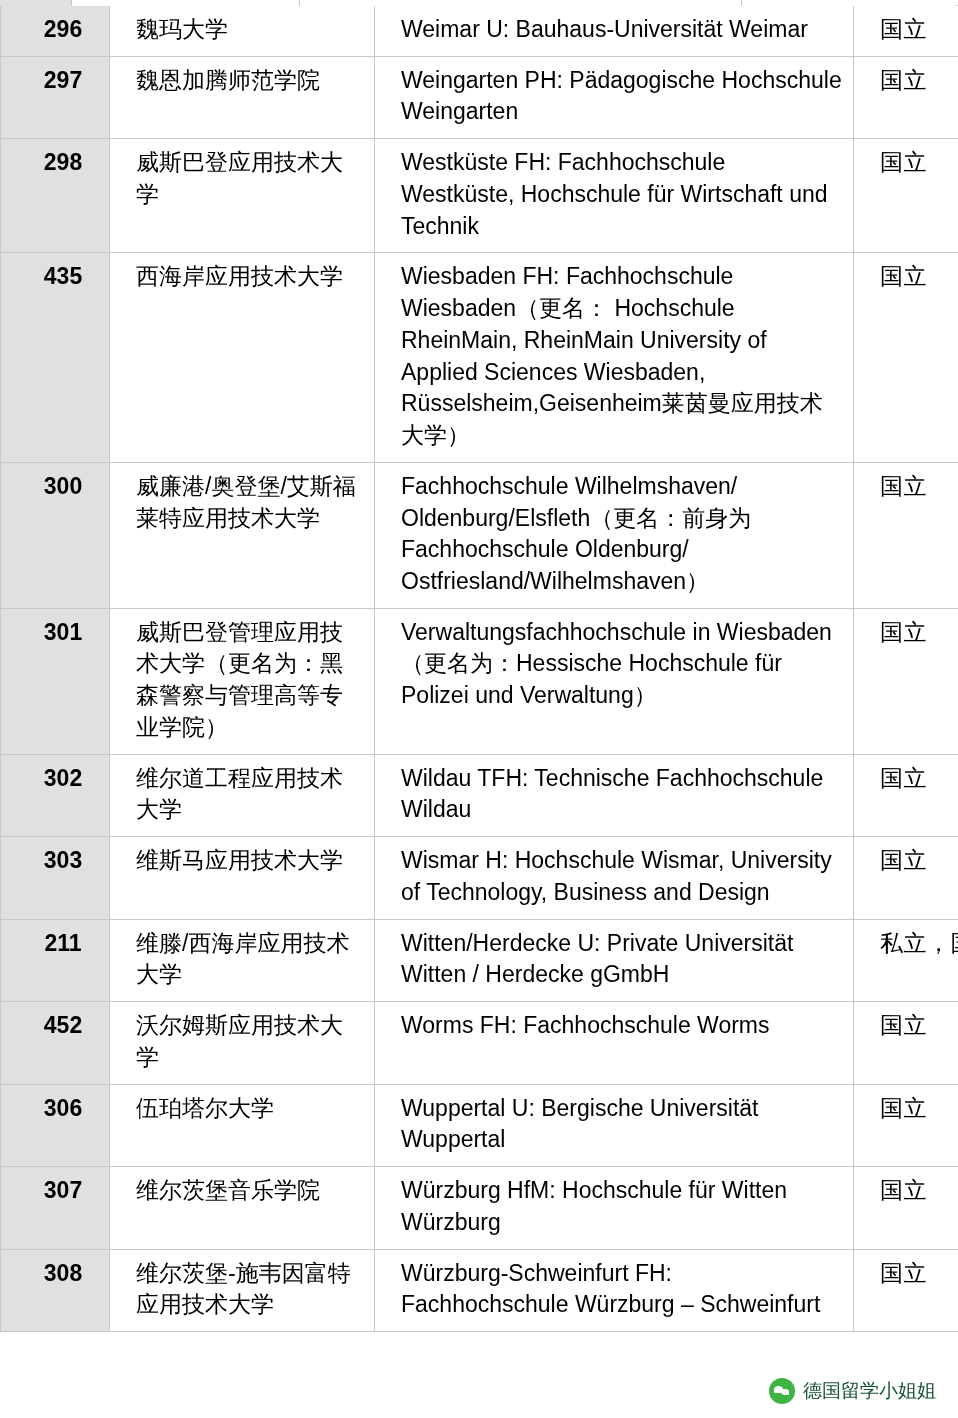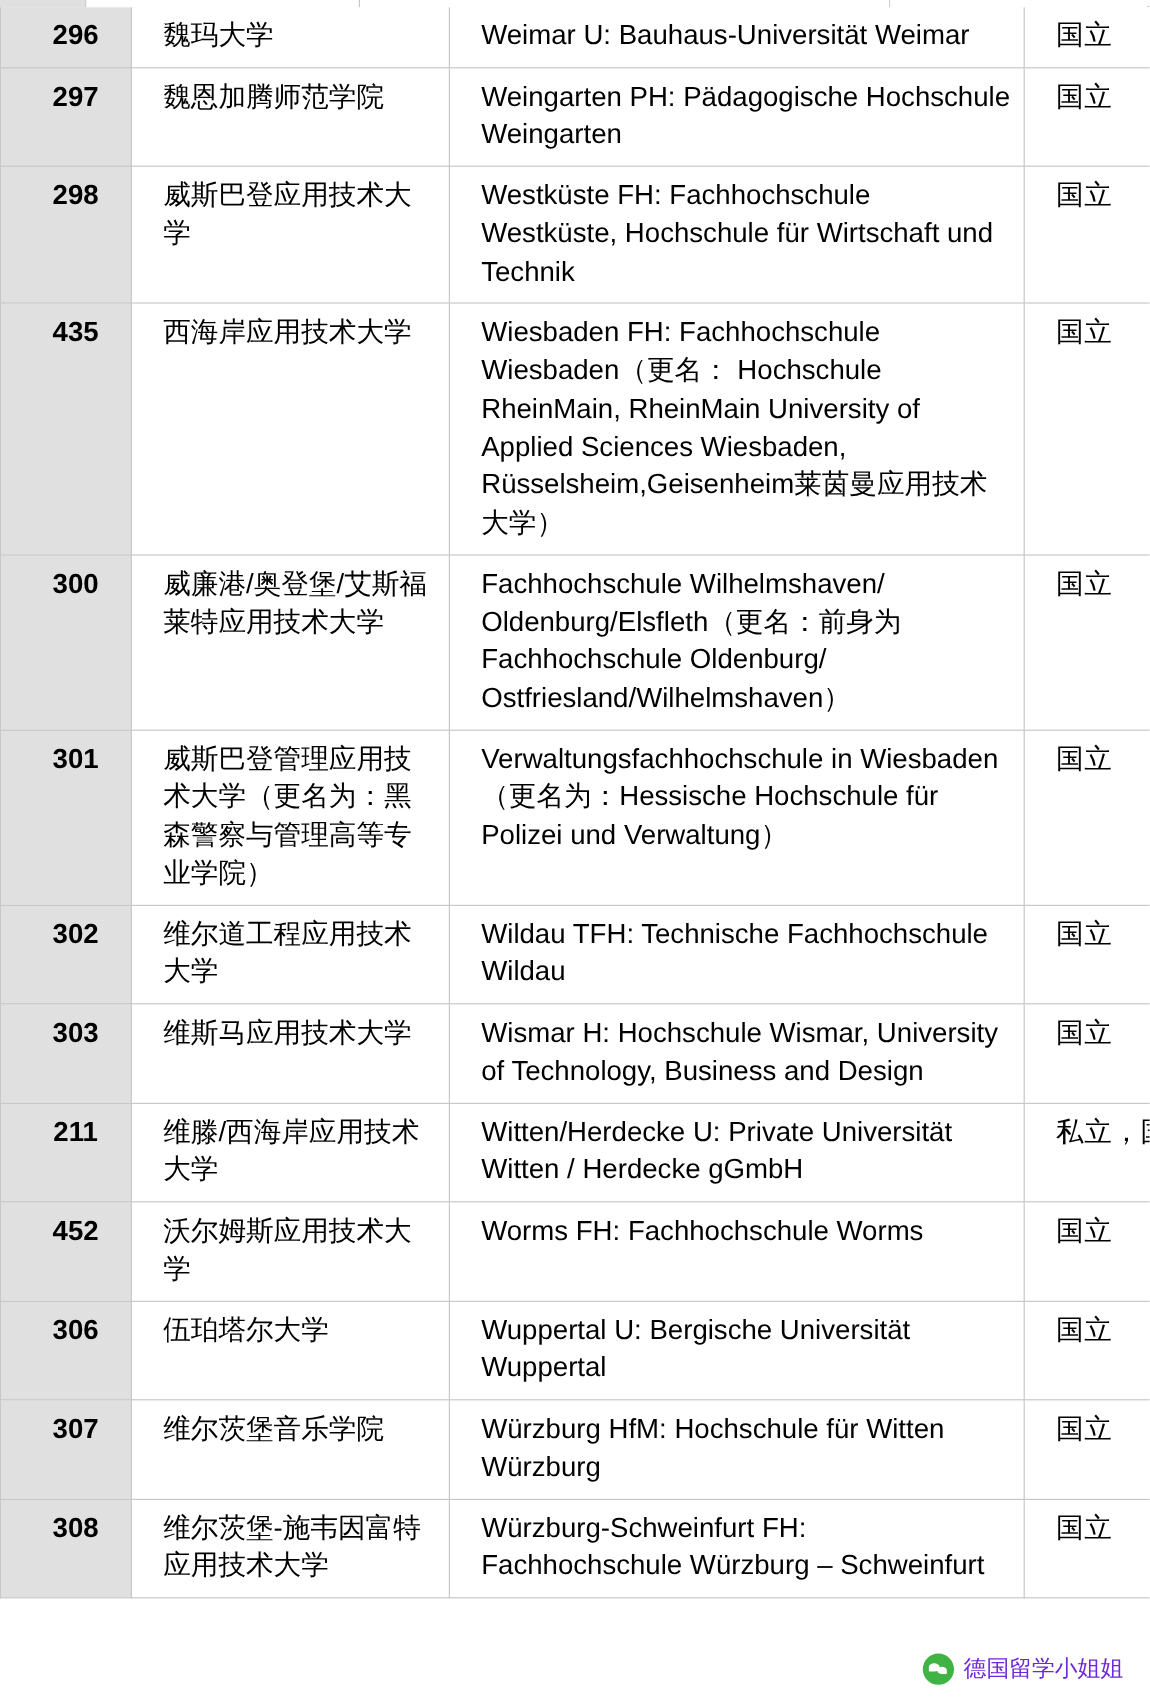--- a/index.html
+++ b/index.html
@@ -98,21 +98,21 @@
   .wm-logo:after {
     content: "";
     position: absolute;
     left: 12px; top: 11px;
     width: 8px; height: 6px;
     border-radius: 50% 50% 10% 50%;
     background: #fff;
   }
   .wm-text {
     font-size: 19px;
-    color: #6d28d9;
+    color: #14532d;
     white-space: nowrap;
   }
 </style>
 </head>
 <body>
 
 <div class="topcut">
   <div class="topcut-inner">
     <div class="topcut-num"></div>
     <div class="topcut-cn"></div>

